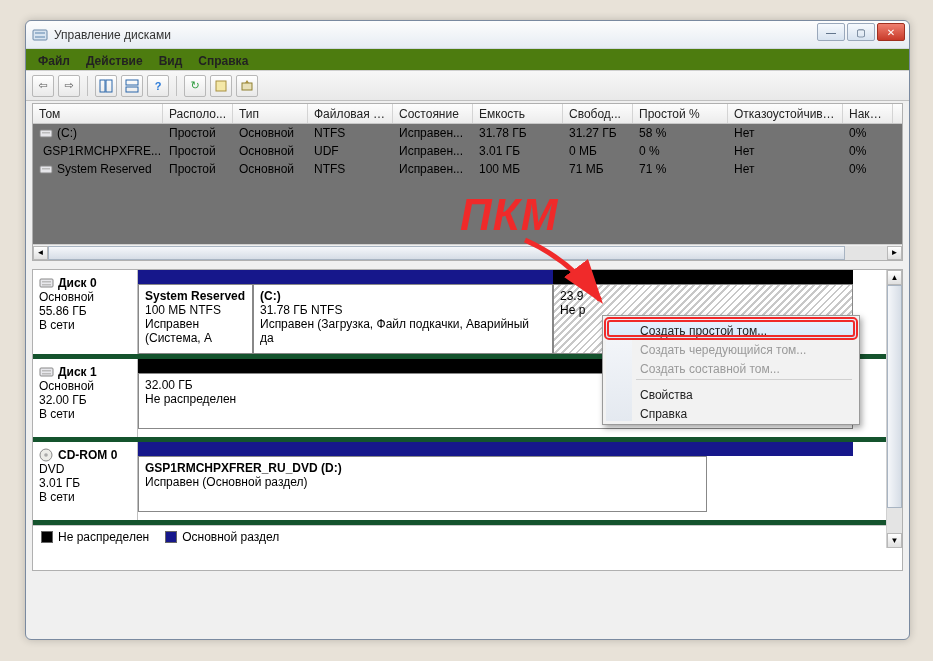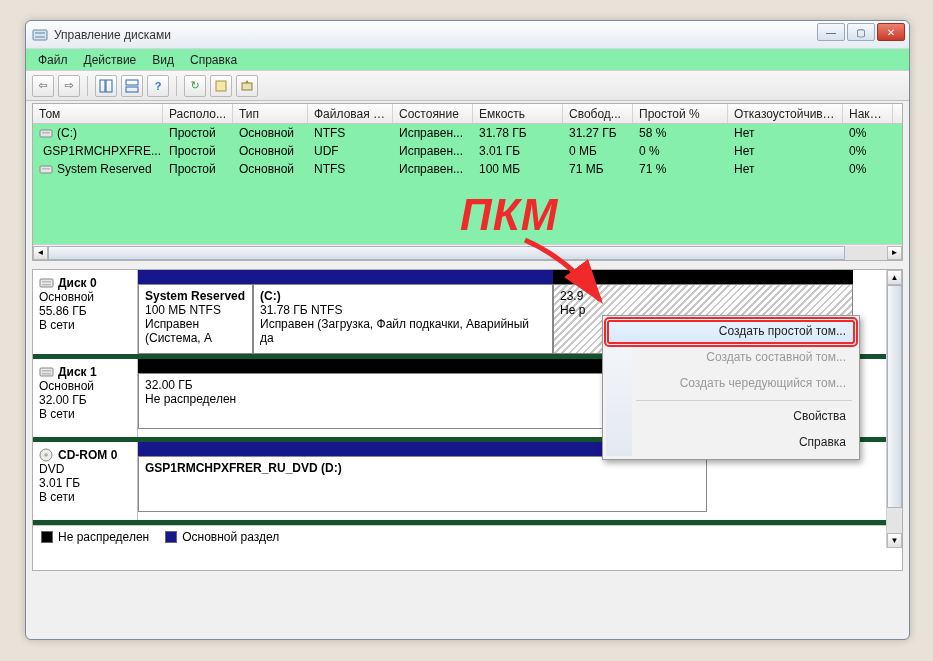--- a/index.html
+++ b/index.html
@@ -4,27 +4,27 @@
 <style>
   * { box-sizing: border-box; margin: 0; padding: 0; font-family: "Segoe UI", Tahoma, sans-serif; font-size: 12px; }
   body { background: #e8e2d8; width: 933px; height: 661px; position: relative; overflow: hidden; }
   .outer { position: absolute; left: 25px; top: 20px; width: 885px; height: 620px; background: #f0f0f0; border: 1px solid #7a8aa0; border-radius: 6px; box-shadow: 0 0 8px rgba(0,0,0,.2); }
   .titlebar { height: 28px; background: linear-gradient(#fdfdfd,#e6ecf3); border-bottom: 1px solid #cfd6de; display: flex; align-items: center; padding: 0 6px; border-radius: 6px 6px 0 0; position: relative; }
   .titlebar .ticon { width: 16px; height: 16px; margin-right: 6px; }
   .titlebar .title { color: #333; }
   .winbtns { position: absolute; right: 4px; top: 2px; display: flex; gap: 2px; }
   .winbtn { width: 28px; height: 18px; border: 1px solid #9aa8bb; background: linear-gradient(#f6f9fd,#d7e3f0); border-radius: 2px; display:flex; align-items:center; justify-content:center; font-size:10px; color:#3a506b; }
   .winbtn.close { background: linear-gradient(#f08070,#c83a2a); border-color:#a03020; color:#fff; }
-  .menubar { height: 22px; background: #86efac; display:flex; align-items:center; padding: 0 4px; border-bottom:1px solid #d0d0d0; }
+  .menubar { height: 22px; background: #4d7c0f; display:flex; align-items:flex-end; padding: 0 4px; border-bottom:1px solid #d0d0d0;font-weight:bold; }
   .menubar span { padding: 2px 8px; color:#222; cursor:default; }
   .toolbar { height: 30px; background: linear-gradient(#f7f7f7,#e9e9e9); border-bottom:1px solid #c0c0c0; display:flex; align-items:center; padding:0 6px; gap:4px; }
   .tbtn { width:22px; height:22px; border:1px solid #b8b8b8; background:linear-gradient(#fff,#e9e9e9); border-radius:2px; display:flex; align-items:center; justify-content:center; color:#555; font-size:11px; }
   .sep { width:1px; height:20px; background:#c0c0c0; margin:0 3px; }
   .content { padding: 2px 6px 6px 6px; }
-  .listview { background:#86efac; border:1px solid #b0b0b0; height:158px; position:relative; }
+  .listview { background:#737373; border:1px solid #b0b0b0; height:158px; position:relative; }
   .colheaders { display:flex; height:20px; background:linear-gradient(#fdfdfd,#ececec); border-bottom:1px solid #c8c8c8; }
   .colheaders div { padding:3px 6px; border-right:1px solid #d4d4d4; white-space:nowrap; overflow:hidden; text-overflow:ellipsis; color:#222; }
   .rows { }
   .row { display:flex; height:18px; align-items:center; }
   .row div { padding:1px 6px; white-space:nowrap; overflow:hidden; text-overflow:ellipsis; }
   .hscroll { position:absolute; bottom:0; left:0; right:0; height:16px; background:#f0f0f0; border-top:1px solid #d0d0d0; display:flex; align-items:center; }
   .hscroll .arrow { width:15px; height:14px; border:1px solid #b8b8b8; background:linear-gradient(#fff,#e0e0e0); display:flex; align-items:center; justify-content:center; font-size:8px; }
   .hscroll .track { flex:1; height:14px; background:#e4e4e4; position:relative; }
   .hscroll .thumb { position:absolute; left:0; top:0; height:100%; width:95%; background:linear-gradient(#f5f7fa,#d6dde6); border:1px solid #a8b4c2; }
   .diskpanel { margin-top:8px; background:#fff; border:1px solid #b0b0b0; position:relative; height:302px; }
@@ -40,21 +40,21 @@
   .hatched { background: repeating-linear-gradient(135deg,#fff,#fff 3px,#c8c8c8 3px,#c8c8c8 5px); }
   .legend { height:22px; border-top:1px solid #c8c8c8; display:flex; align-items:center; padding:0 8px; gap:16px; background:#fff; }
   .legend .sw { width:12px; height:12px; display:inline-block; border:1px solid #666; margin-right:5px; vertical-align:middle; }
   .vscroll { position:absolute; right:0; top:0; bottom:22px; width:16px; background:#f0f0f0; border-left:1px solid #d0d0d0; display:flex; flex-direction:column; }
   .vscroll .arrow { height:15px; border:1px solid #b8b8b8; background:linear-gradient(#fff,#e0e0e0); display:flex; align-items:center; justify-content:center; font-size:8px; }
   .vscroll .vtrack { flex:1; background:#e4e4e4; position:relative; }
   .vscroll .vthumb { position:absolute; top:0; left:0; right:0; height:90%; background:linear-gradient(90deg,#f5f7fa,#d6dde6); border:1px solid #a8b4c2; }
   
   .ctxmenu { position:absolute; left:602px; top:315px; width:258px; background:#f2f2f2; border:1px solid #9a9a9a; box-shadow:2px 3px 6px rgba(0,0,0,.35); padding:3px; }
   .ctxmenu .ibar { position:absolute; left:3px; top:3px; bottom:3px; width:26px; background:linear-gradient(#f6f8fb,#e4e9f0); }
-  .ctxitem { position:relative; padding:5px 10px 7px 34px; color:#222;text-align:right; }
+  .ctxitem { position:relative; padding:5px 10px 0 34px; color:#222; }
   .ctxitem.disabled { color:#9a9a9a; }
   .ctxitem.sel { background:linear-gradient(#eaf3fd,#d6e8fb); outline:2px solid #f02a2a; outline-offset:0; border-radius:3px; }
   .ctxitem.sel::after{content:"";position:absolute;inset:1px;border:2px solid #f02a2a;border-radius:3px;pointer-events:none;}
   .ctxsep { height:1px; background:#d0d0d0; margin:3px 4px 3px 30px; }
   
   .anno-text { position:absolute; left:460px; top:190px; color:#f02a2a; font-size:44px; font-style:italic; font-weight:bold; letter-spacing:1px; }
   .arrow-svg { position:absolute; left:500px; top:230px; pointer-events:none; }
   .c0{width:130px}.c1{width:70px}.c2{width:75px}.c3{width:85px}.c4{width:80px}.c5{width:90px}.c6{width:70px}.c7{width:95px}.c8{width:115px}.c9{width:50px}
 </style>
 </head>
@@ -263,20 +263,21 @@
               <div>3.01 ГБ</div>
               <div>В сети</div>
             </div>
             <div class="diskbody">
               <div style="display: flex;">
                 <div class="stripe" style="width: 715px;"></div>
               </div>
               <div class="parts">
                 <div class="part" style="width: 569px;">
                   <div class="pname">GSP1RMCHPXFRER_RU_DVD  (D:)</div>
+                  <div>Исправен (Основной раздел)</div>
                 </div>
               </div>
             </div>
           </div>
         </div>
       <div class="legend">
         <span><span class="sw" style="background:#000"></span><span>Не распределен</span></span>
         <span><span class="sw" style="background:#16178b"></span><span>Основной раздел</span></span>
       </div>
       <div class="vscroll">
@@ -297,19 +298,19 @@
         <path d="M0,0 L9,3 L0,6 Z" fill="#f02a2a"></path>
       </marker>
     </defs>
   <path d="M25,10 Q70,30 100,70" stroke="#f02a2a" stroke-width="5" fill="none" marker-end="url(#ah)"></path>
 </svg>
 
 <div class="ctxmenu">
   <div class="ibar"></div>
   <div id="ctx-items">
       <div class="ctxitem sel">Создать простой том...</div>
+      <div class="ctxitem disabled">Создать чередующийся том...</div>
       <div class="ctxitem disabled">Создать составной том...</div>
-      <div class="ctxitem disabled">Создать чередующийся том...</div>
       <div class="ctxsep"></div>
       <div class="ctxitem">Свойства</div>
       <div class="ctxitem">Справка</div>
     </div>
 </div>
 
 </body></html>

